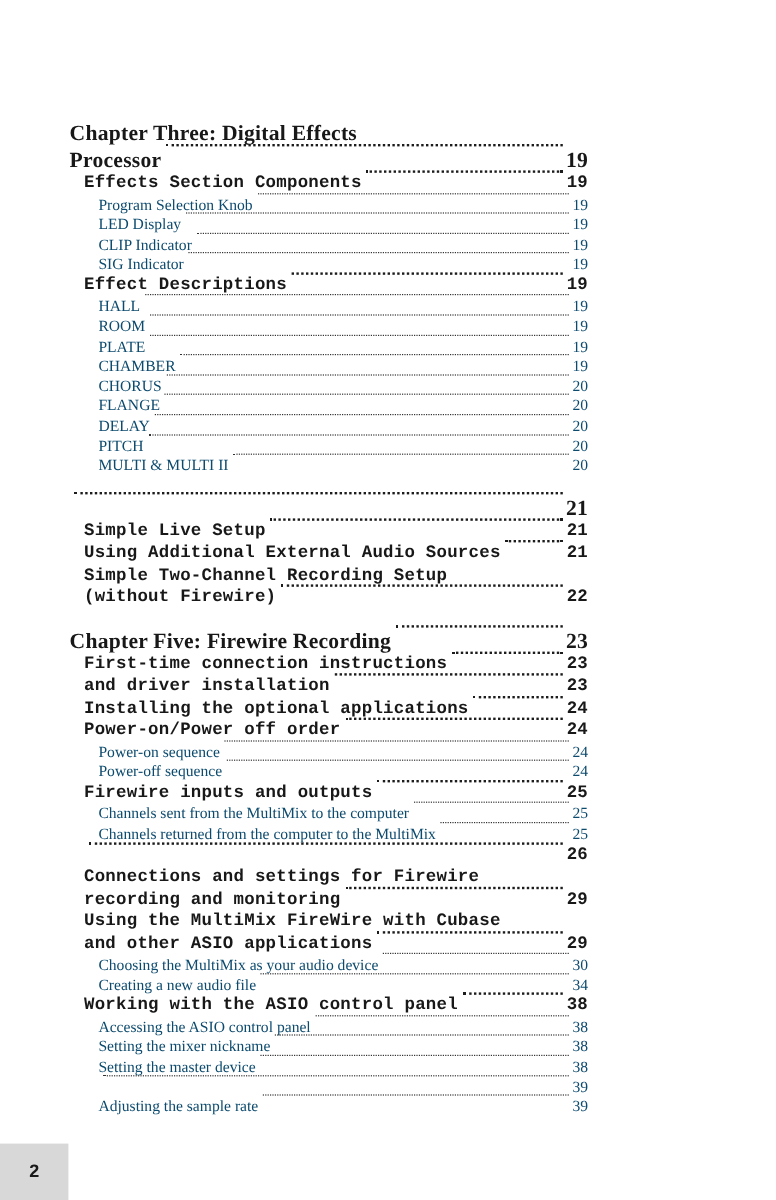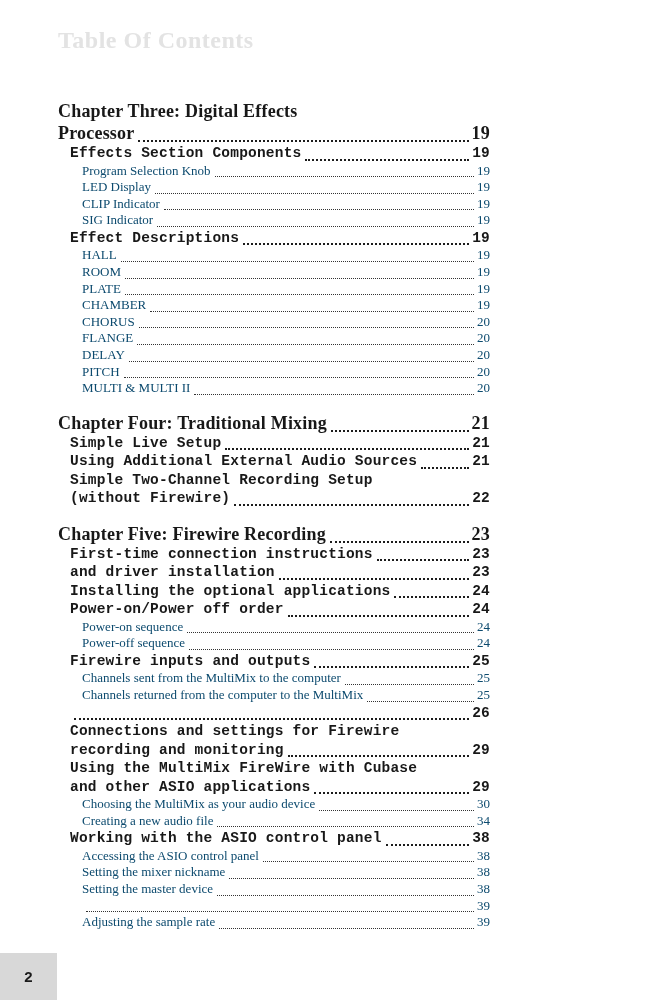--- a/index.html
+++ b/index.html
@@ -23,21 +23,21 @@
     letter-spacing: 0.5px;
   }
 
   .toc {
     position: absolute;
     left: 58px;
     top: 100px;
     width: 432px;
   }
 
-  .row { display: flex; align-items: flex-end; }
+  .row { display: flex; align-items: flex-start; }
   .row .txt { white-space: nowrap; }
 
   .row.chapter {
     font-size: 18px;
     font-weight: bold;
     line-height: 22px;
     letter-spacing: 0.2px;
   }
   .row.sub {
     font-size: 14.5px;
@@ -84,21 +84,20 @@
     font-weight: bold;
     font-size: 15px;
     color: #1a1a1a;
   }
 </style>
 </head>
 <body>
 
 <div class="page">
 
-  <div class="header-title">Table Of Contents</div>
 
   <div class="toc">
       <div class="row chapter">
         <span class="txt">Chapter Three: Digital Effects</span>
       </div>
       <div class="row chapter">
         <span class="txt">Processor</span>
         <span class="leader"></span>
         <span class="pg">19</span>
       </div>
@@ -171,21 +170,20 @@
         <span class="txt">PITCH</span>
         <span class="leader"></span>
         <span class="pg">20</span>
       </div>
       <div class="row item">
         <span class="txt">MULTI &amp; MULTI II</span>
         <span class="leader"></span>
         <span class="pg">20</span>
       </div>
       <div class="row chapter gap">
-        <span class="txt">Chapter Four: Traditional Mixing</span>
         <span class="leader"></span>
         <span class="pg">21</span>
       </div>
       <div class="row sub">
         <span class="txt">Simple Live Setup</span>
         <span class="leader"></span>
         <span class="pg">21</span>
       </div>
       <div class="row sub">
         <span class="txt">Using Additional External Audio Sources</span>

